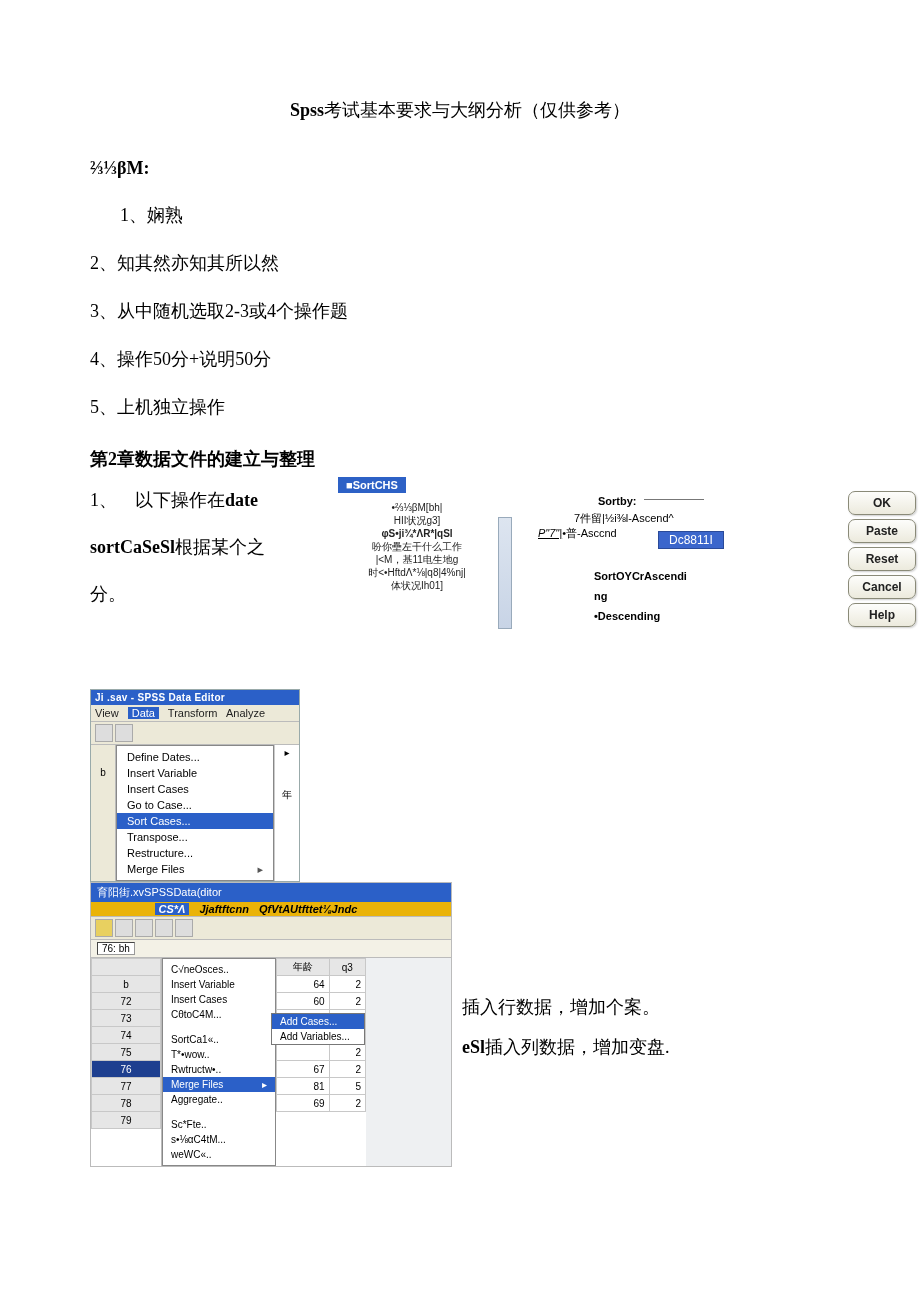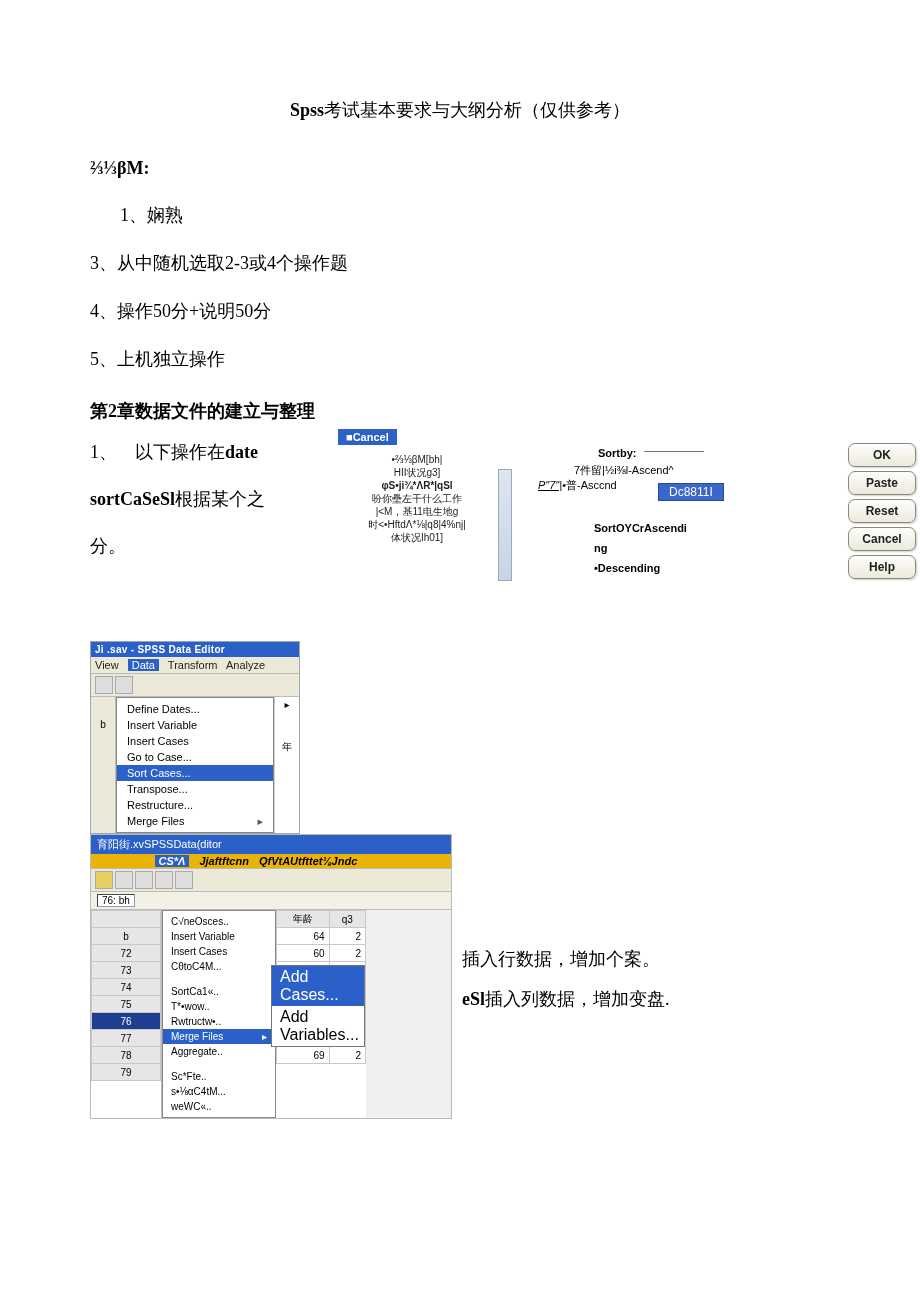--- a/index.html
+++ b/index.html
@@ -213,21 +213,21 @@
   }
   .shot2 .grid2 table { border-collapse:collapse; width:100%; }
   .shot2 .grid2 th, .shot2 .grid2 td {
     border:1px solid #c8c8c8; font-size:10px;
     text-align:right; padding:1px 4px; height:14px;
   }
   .shot2 .grid2 th { background:#e6e6e6; text-align:center; font-weight:normal;}
   .shot2 .submenu {
     position:absolute; left:180px; top:130px;
     background:#fff; border:1px solid #777;
-    font-size:16px; width:92px;
+    font-size:10px; width:92px;
   }
   .shot2 .submenu div { padding:2px 8px; }
   .shot2 .submenu .hl { background:#2b60c8; color:#fff; }
 
   
   .cap-block {
     display:flex; align-items:flex-start; gap:10px;
   }
   .cap-right {
     font-size: 18px;
@@ -240,35 +240,36 @@
 <body>
 
 <div class="page">
   <div class="title">
     <span class="bold">Spss</span><span>考试基本要求与大纲分析（仅供参考）</span>
   </div>
 
   <div class="h2">⅔⅓βM:</div>
 
   <div class="li indent">1、娴熟</div>
+  <div class="li">2、知其然亦知其所以然</div>
   <div class="li">3、从中随机选取2-3或4个操作题</div>
   <div class="li">4、操作50分+说明50分</div>
   <div class="li">5、上机独立操作</div>
 
   <div class="chapter">第2章数据文件的建立与整理</div>
 
   <div class="split-row">
     <div class="split-left">
       <div><span>1、　以下操作在</span><span class="bld">date</span></div>
       <div><span class="bld">sortCaSeSl</span><span>根据某个之</span></div>
       <div>分。</div>
     </div>
 
     <div class="split-right">
-      <div class="sort-title">■Cancel</div>
+      <div class="sort-title">■SortCHS</div>
       <div class="sort-vars">
         <div>•⅔⅓βM[bh|</div>
         <div>HII状况g3]</div>
         <div class="bold">φS•ji¾*ΛR*|qSl</div>
         <div>吩你壘左干什么工作</div>
         <div>|&lt;M，基11电生地g</div>
         <div>时&lt;•HftdΛ*⅛|q8|4%nj|</div>
         <div>体状况Ih01]</div>
       </div>
       <div class="sort-scroll"></div>

